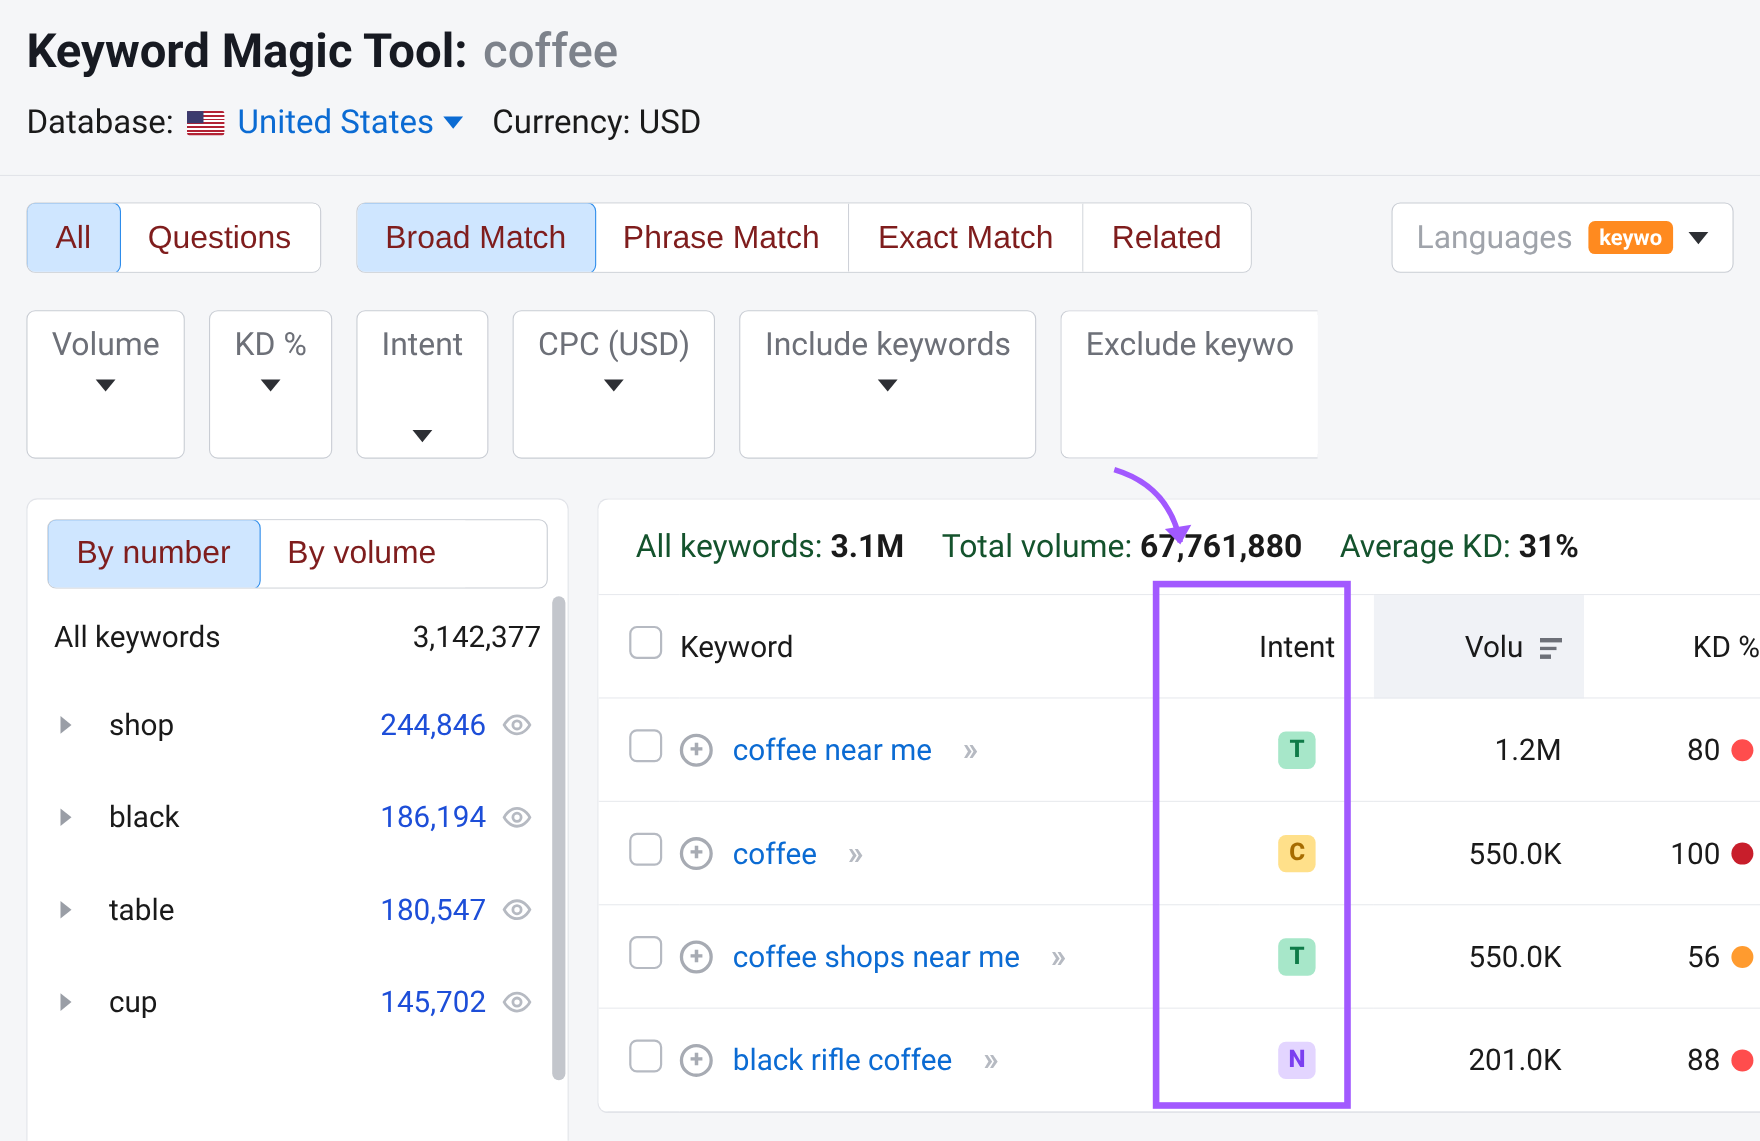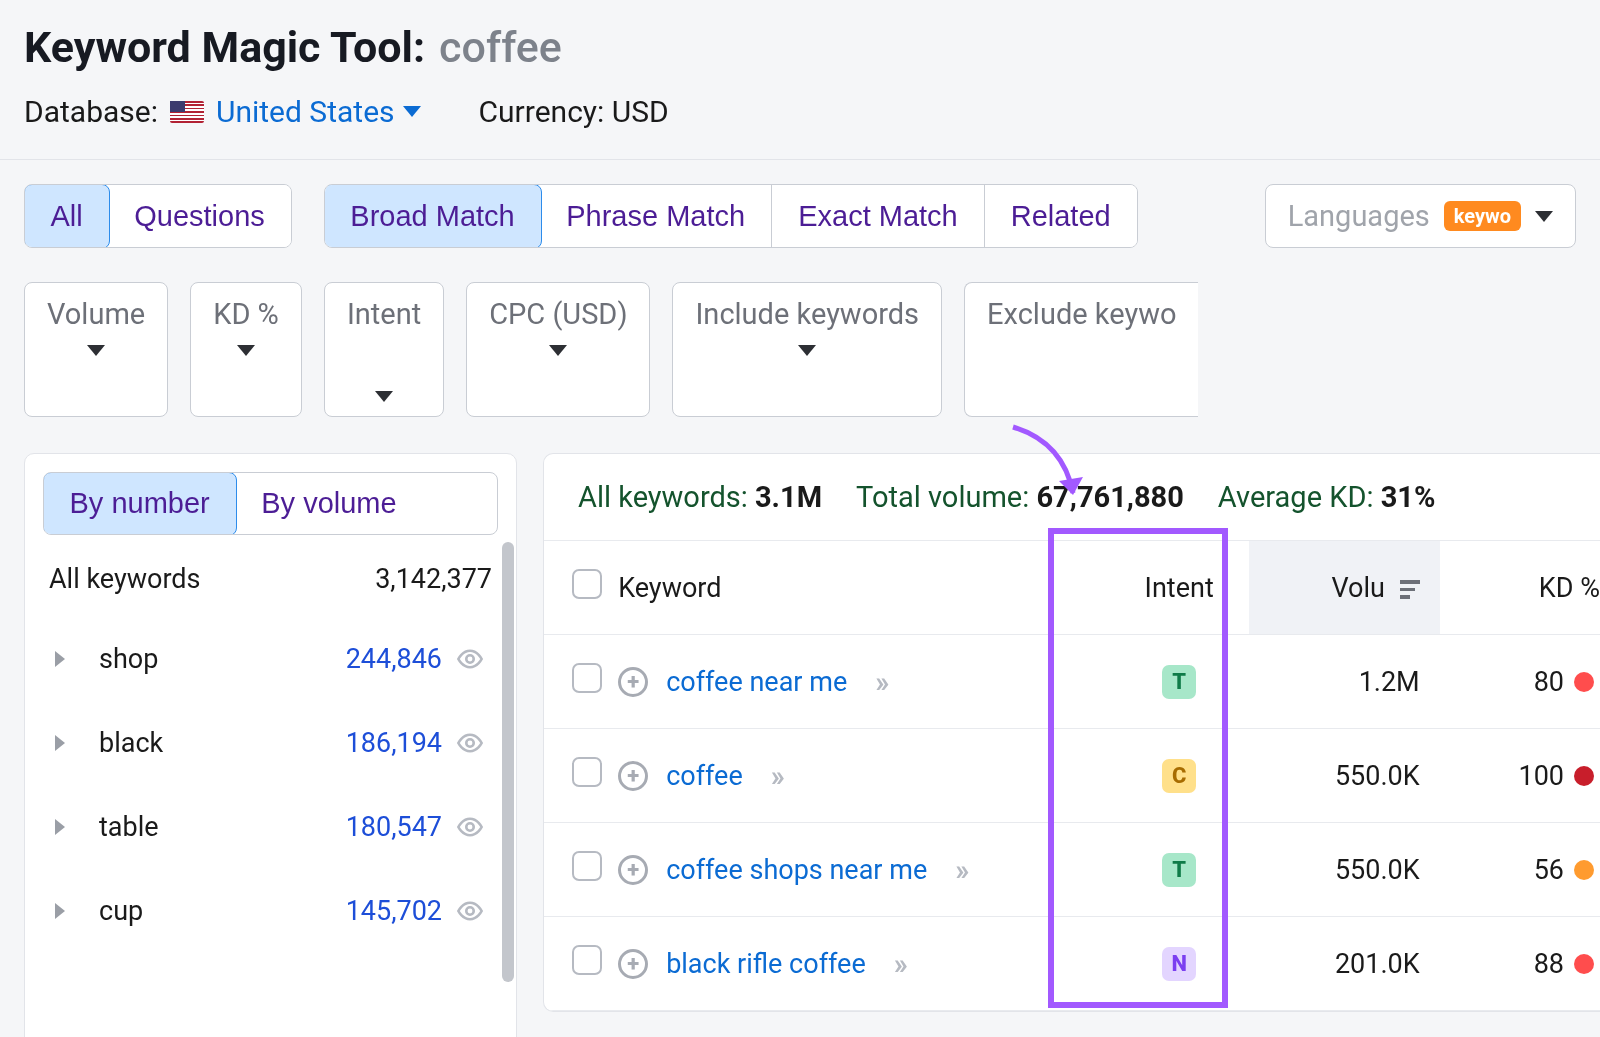--- a/index.html
+++ b/index.html
@@ -20,21 +20,21 @@
     display: flex;
     align-items: baseline;
     gap: 14px;
     margin-bottom: 22px;
   }
   .h-title .lbl { font-size: 43px; font-weight: 700; color: #171a22; }
   .h-title .val { font-size: 43px; font-weight: 500; color: #7d828b; }
   .h-sub {
     display: flex;
     align-items: center;
-    gap: 58px;
+    gap: 27px;
     font-size: 30px;
   }
   .h-db { display: flex; align-items: center; gap: 12px; }
   .h-db-label { color: #1a1a1a; }
   .flag {
     width: 34px; height: 22px;
     background: linear-gradient(to bottom,
       #b22234 0% 8%, #fff 8% 15%, #b22234 15% 23%, #fff 23% 31%,
       #b22234 31% 38%, #fff 38% 46%, #b22234 46% 54%, #fff 54% 62%,
       #b22234 62% 69%, #fff 69% 77%, #b22234 77% 85%, #fff 85% 92%, #b22234 92% 100%);
@@ -63,21 +63,21 @@
   .seg {
     display: flex;
     border: 1.5px solid #c9cdd4;
     border-radius: 8px;
     overflow: hidden;
     background: #fff;
   }
   .seg-btn {
     padding: 14px 26px;
     font-size: 29px;
-    color: #4c1d95;
+    color: #7f1d1d;
     background: #fff;
     border: none;
     border-right: 1.5px solid #c9cdd4;
     cursor: pointer;
   }
   .seg-btn:last-child { border-right: none; }
   .seg-btn.active {
     background: #cfe6ff;
     border: 1.5px solid #2d8ceb;
     border-radius: 8px;

